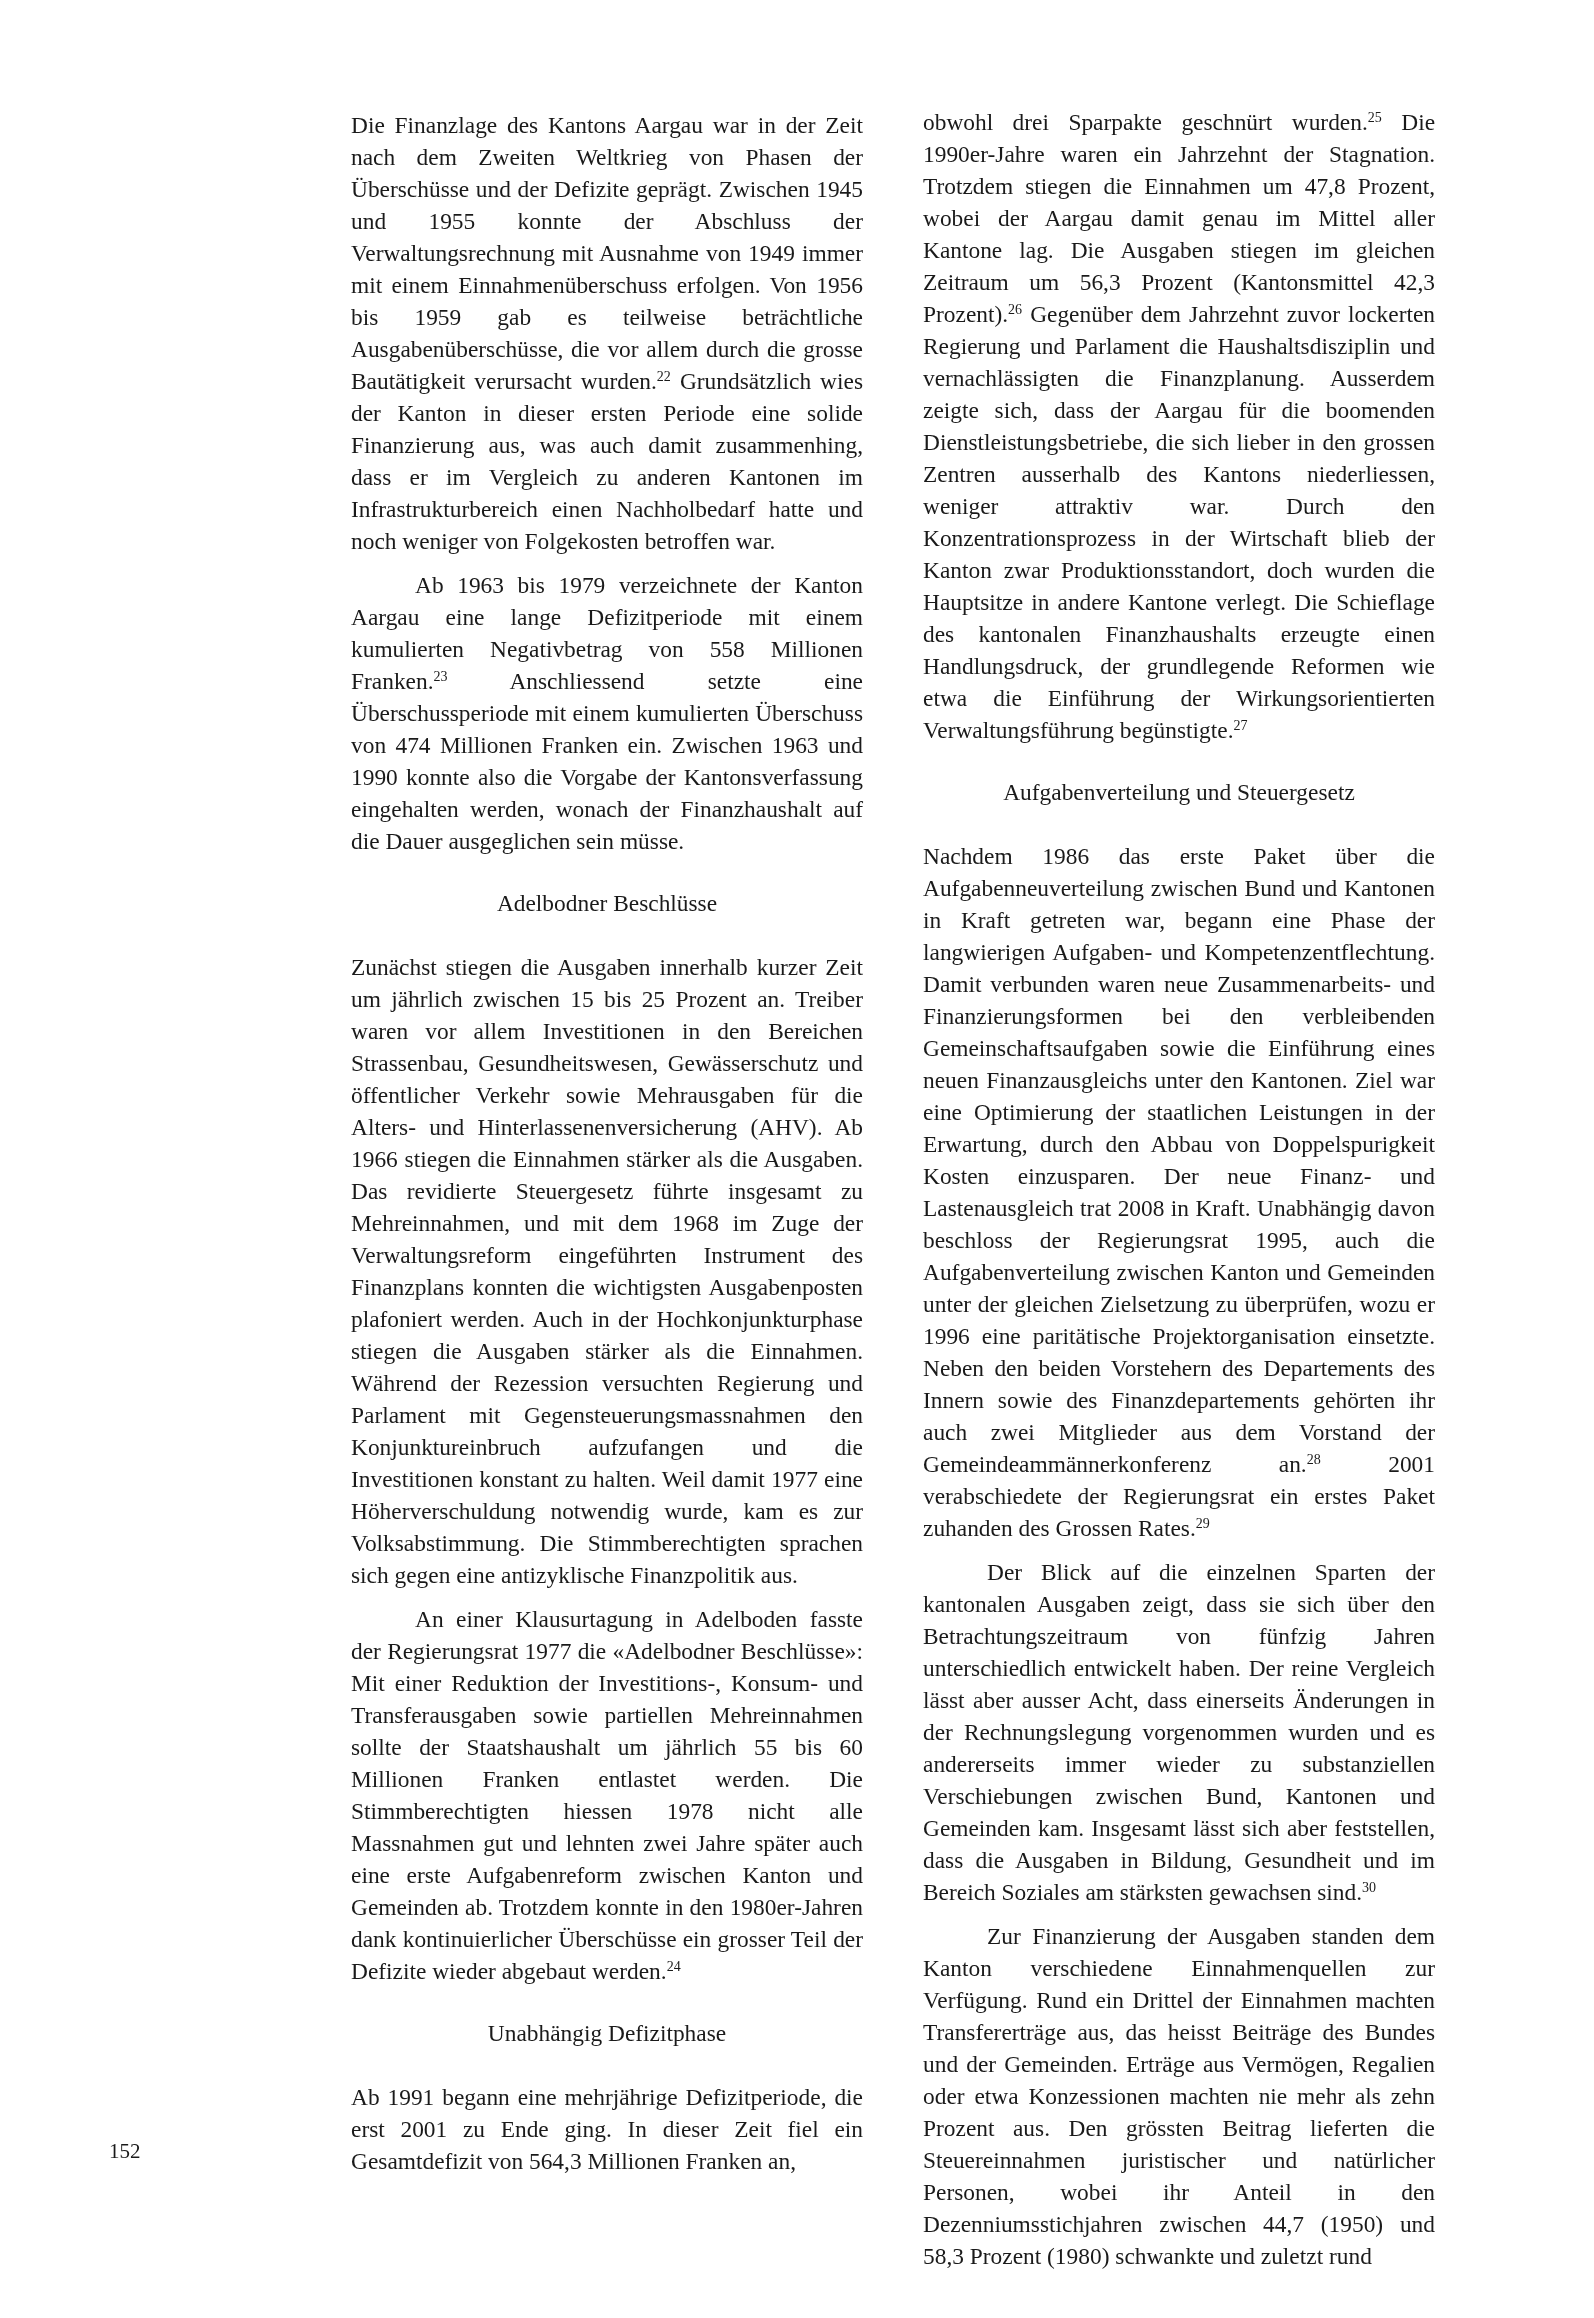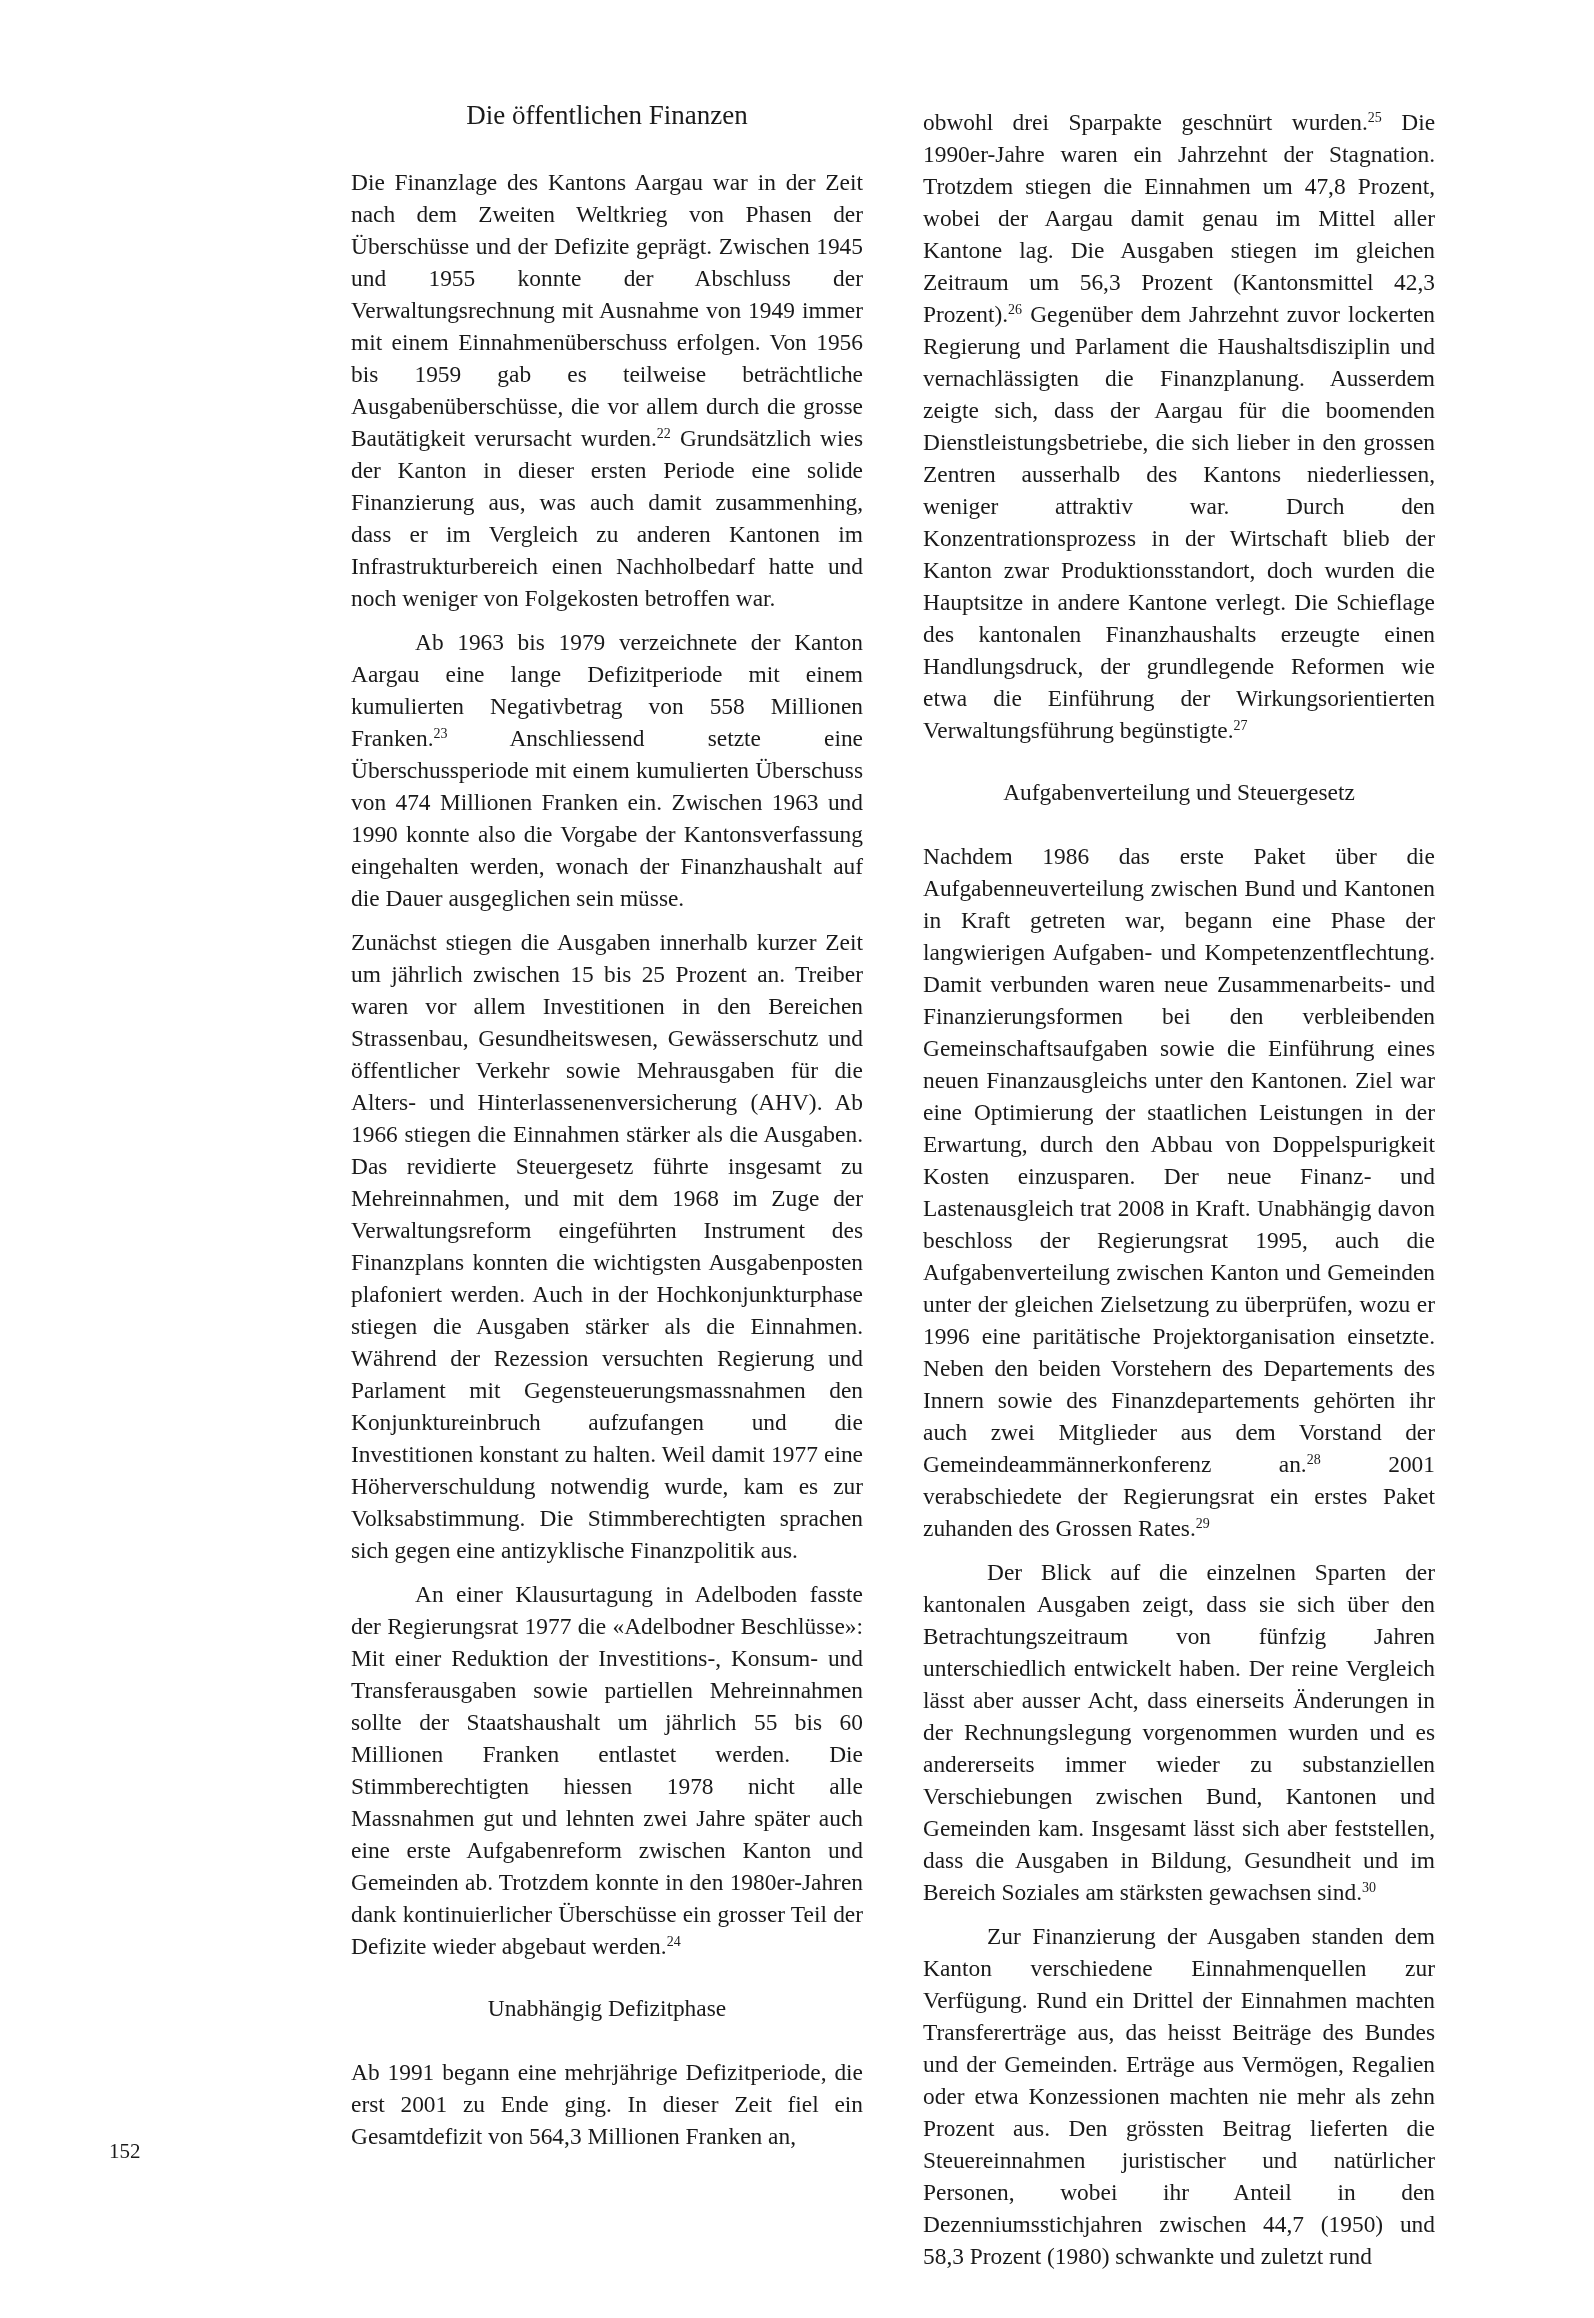--- a/index.html
+++ b/index.html
@@ -28,26 +28,26 @@
     p { margin: 12px; }
     p.indent { text-indent: 64px; }
     sup { font-size: 0.6em; line-height: 0; vertical-align: 0.6em; }
   </style>
 </head>
 <body>
 
 <div class="page-number">152</div>
 
 <div class="column col-left">
-  <h1 class="heading main">Die öffentlichen Finanzen</h1>
 
   <p><span>Die Finanzlage des Kantons Aargau war in der Zeit nach dem Zweiten Weltkrieg von Phasen der Überschüsse und der Defizite geprägt. Zwischen 1945 und 1955 konnte der Abschluss der Verwaltungsrechnung mit Ausnahme von 1949 immer mit einem Einnahmenüberschuss erfolgen. Von 1956 bis 1959 gab es teilweise beträchtliche Ausgabenüberschüsse, die vor allem durch die grosse Bautätigkeit verursacht wurden.</span><sup>22</sup><span> Grundsätzlich wies der Kanton in dieser ersten Periode eine solide Finanzierung aus, was auch damit zusammenhing, dass er im Vergleich zu anderen Kantonen im Infrastrukturbereich einen Nachholbedarf hatte und noch weniger von Folgekosten betroffen war.</span></p>
 
   <p class="indent"><span>Ab 1963 bis 1979 verzeichnete der Kanton Aargau eine lange Defizitperiode mit einem kumulierten Negativbetrag von 558 Millionen Franken.</span><sup>23</sup><span> Anschliessend setzte eine Überschussperiode mit einem kumulierten Überschuss von 474 Millionen Franken ein. Zwischen 1963 und 1990 konnte also die Vorgabe der Kantonsverfassung eingehalten werden, wonach der Finanzhaushalt auf die Dauer ausgeglichen sein müsse.</span></p>
 
+  <h2 class="heading sub">Adelbodner Beschlüsse</h2>
 
   <p>Zunächst stiegen die Ausgaben innerhalb kurzer Zeit um jährlich zwischen 15 bis 25 Prozent an. Treiber waren vor allem Investitionen in den Bereichen Strassenbau, Gesundheitswesen, Gewässerschutz und öffentlicher Verkehr sowie Mehrausgaben für die Alters- und Hinterlassenenversicherung (AHV). Ab 1966 stiegen die Einnahmen stärker als die Ausgaben. Das revidierte Steuergesetz führte insgesamt zu Mehreinnahmen, und mit dem 1968 im Zuge der Verwaltungsreform eingeführten Instrument des Finanzplans konnten die wichtigsten Ausgabenposten plafoniert werden. Auch in der Hochkonjunkturphase stiegen die Ausgaben stärker als die Einnahmen. Während der Rezession versuchten Regierung und Parlament mit Gegensteuerungsmassnahmen den Konjunktureinbruch aufzufangen und die Investitionen konstant zu halten. Weil damit 1977 eine Höherverschuldung notwendig wurde, kam es zur Volksabstimmung. Die Stimmberechtigten sprachen sich gegen eine antizyklische Finanzpolitik aus.</p>
 
   <p class="indent"><span>An einer Klausurtagung in Adelboden fasste der Regierungsrat 1977 die «Adelbodner Beschlüsse»: Mit einer Reduktion der Investitions-, Konsum- und Transferausgaben sowie partiellen Mehreinnahmen sollte der Staatshaushalt um jährlich 55 bis 60 Millionen Franken entlastet werden. Die Stimmberechtigten hiessen 1978 nicht alle Massnahmen gut und lehnten zwei Jahre später auch eine erste Aufgabenreform zwischen Kanton und Gemeinden ab. Trotzdem konnte in den 1980er-Jahren dank kontinuierlicher Überschüsse ein grosser Teil der Defizite wieder abgebaut werden.</span><sup>24</sup></p>
 
   <h2 class="heading sub">Unabhängig Defizitphase</h2>
 
   <p>Ab 1991 begann eine mehrjährige Defizitperiode, die erst 2001 zu Ende ging. In dieser Zeit fiel ein Gesamtdefizit von 564,3 Millionen Franken an,</p>
 </div>
 

